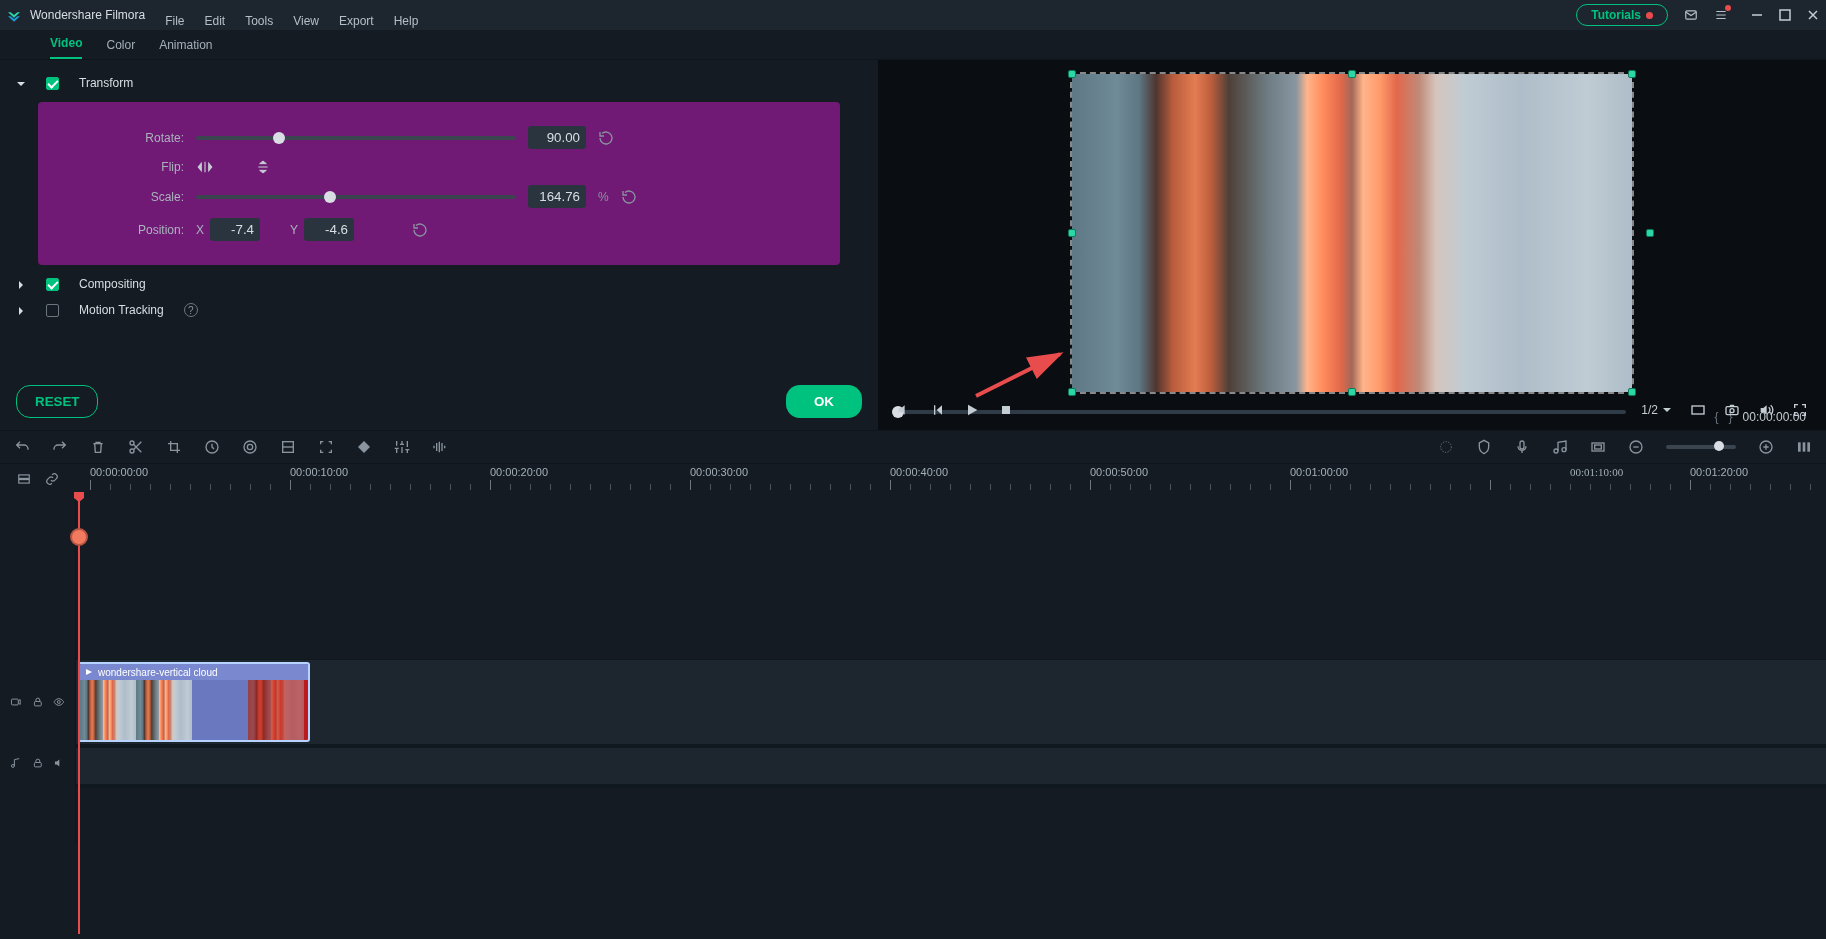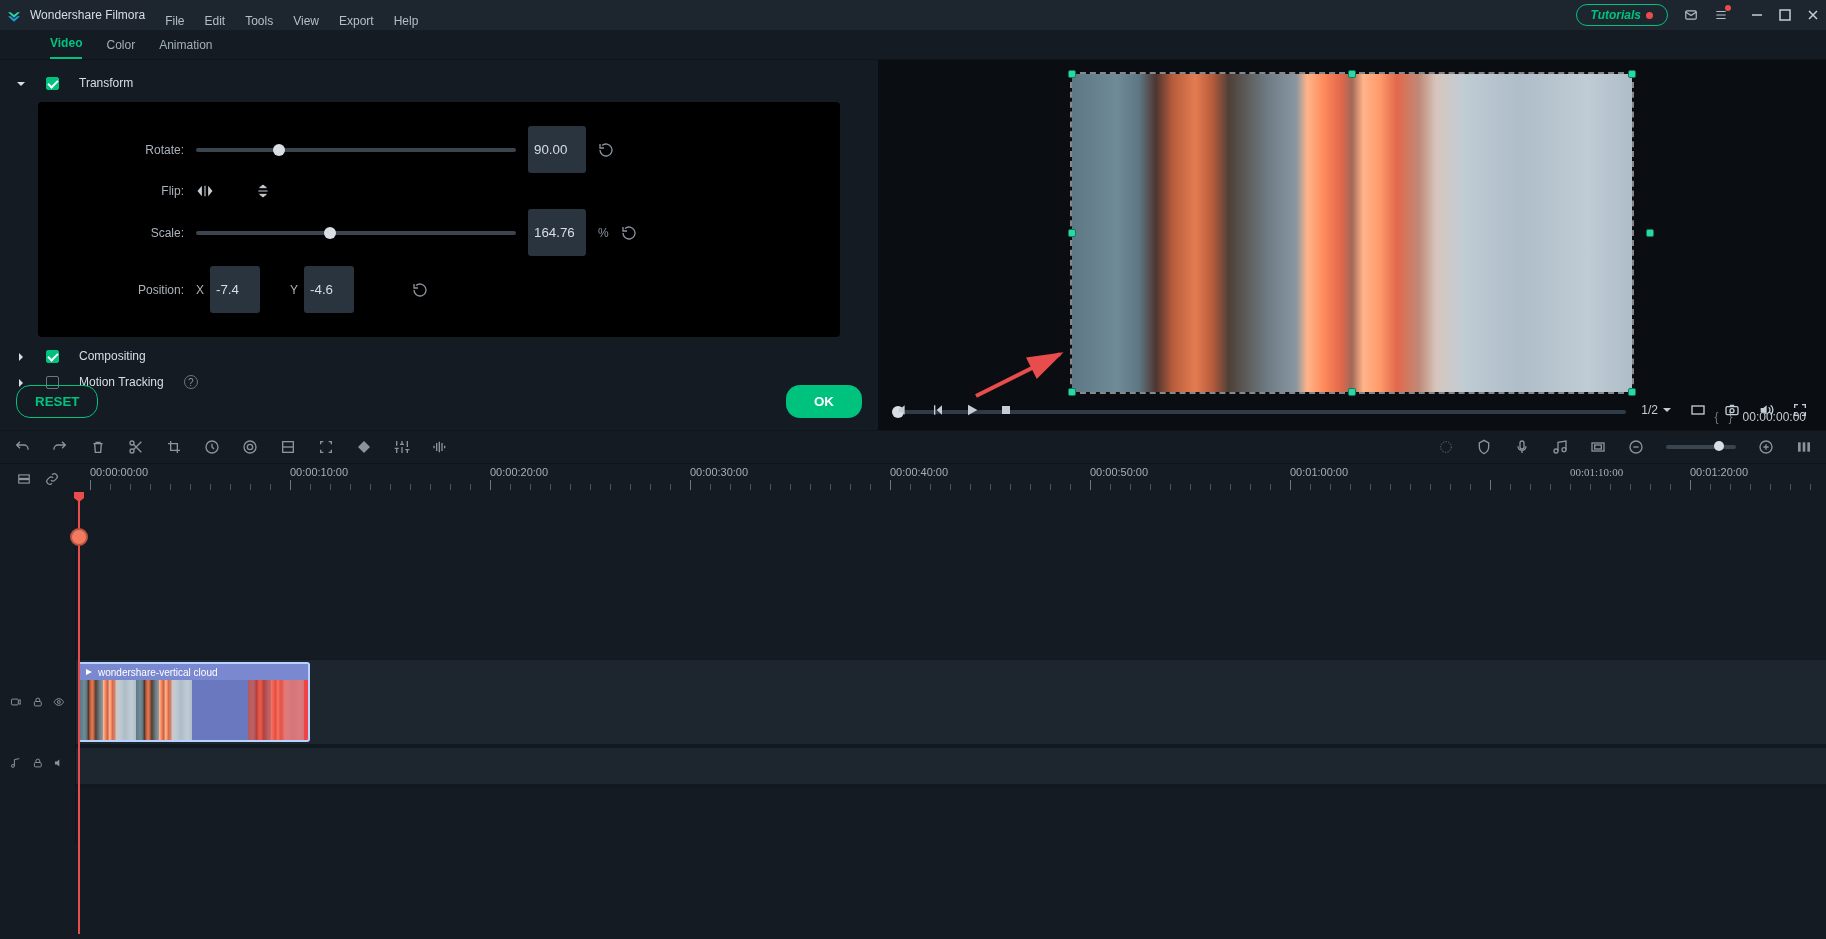--- a/index.html
+++ b/index.html
@@ -6,21 +6,21 @@
   body { background: #141b22; color: #c5cdd4; font-family: Arial, sans-serif; font-size: 12px; overflow: hidden; width: 1826px; height: 939px; }
 
   
   .title-bar { height: 30px; background: #1d262e; display: flex; align-items: center; padding: 0 6px; }
   .title-bar .logo { width: 16px; height: 16px; margin-right: 8px; }
   .title-bar .logo svg { width: 100%; height: 100%; }
   .title-bar .title { font-weight: 500; color: #d8dee4; margin-right: 20px; }
   .title-bar .menu { display: flex; gap: 20px; }
   .title-bar .menu span { color: #b6bec7; cursor: pointer; margin-top: 12px; }
   .title-bar .right { margin-left: auto; display: flex; align-items: center; gap: 16px; }
-  .tutorials-btn { border: 1px solid #00c27f; color: #00c27f; border-radius: 14px; padding: 3px 14px; display: inline-flex; align-items: center; font-weight: 600; cursor: pointer; font-style: italic; }
+  .tutorials-btn { border: 1px solid #00c27f; color: #00c27f; border-radius: 14px; padding: 3px 14px; display: inline-flex; align-items: center; font-weight: 600; cursor: pointer; }
   .tutorials-btn .dot { width: 7px; height: 7px; background: #e94c4c; border-radius: 50%; margin-left: 5px; }
   .title-icon { width: 14px; height: 14px; display: inline-flex; color: #b6bec7; cursor: pointer; }
   .title-icon svg { width: 100%; height: 100%; }
   .list-dot { position: relative; }
   .list-dot::after { content: ""; position: absolute; top: -3px; right: -3px; width: 6px; height: 6px; background: #e94c4c; border-radius: 50%; }
   .win-controls { display: flex; gap: 14px; margin-left: 6px; }
   .win-controls span { width: 14px; height: 14px; display: inline-flex; align-items: center; justify-content: center; color: #c5cdd4; cursor: pointer; }
 
   
   .tabs-row { height: 30px; background: #141b22; display: flex; align-items: end; padding: 0 16px; gap: 24px; border-bottom: 1px solid #0f151a; }
@@ -30,26 +30,26 @@
   
   .upper { display: flex; height: 370px; }
   .props-panel { width: 878px; background: #141b22; padding: 10px 16px; position: relative; }
   .section-header { display: flex; align-items: center; gap: 20px; color: #d8dee4; cursor: pointer; padding: 6px 0; }
   .section-header .caret { width: 10px; height: 10px; display: inline-block; }
   .caret svg { width: 100%; height: 100%; }
   .checkbox { width: 13px; height: 13px; display: inline-block; border: 1px solid #00c27f; border-radius: 2px; position: relative; }
   .checkbox.checked { background: #00c27f; }
   .checkbox.checked::after { content: ""; position: absolute; left: 3px; top: 0; width: 4px; height: 8px; border: solid #fff; border-width: 0 2px 2px 0; transform: rotate(45deg); }
   .checkbox.unchecked { background: transparent; border-color: #6b7680; }
-  .transform-body { background: #000000; border-radius: 4px; margin: 6px 22px; padding: 14px 18px; }
+  .transform-body { background: #701a75; border-radius: 4px; margin: 6px 22px; padding: 14px 18px; }
   .row { display: flex; align-items: center; gap: 12px; margin: 10px 0; }
   .row .label { width: 128px; text-align: right; color: #aab3bc; }
   .slider { flex: 0 0 320px; height: 4px; background: #3a4550; position: relative; border-radius: 2px; }
   .slider .thumb { position: absolute; top: -4px; width: 12px; height: 12px; background: #d8dee4; border-radius: 50%; }
-  .num-input { background: #2a343e; color: #d8dee4; border: none; padding: 16px 6px; width: 58px; text-align: left; border-radius: 3px; }
+  .num-input { background: #2a343e; color: #d8dee4; border: none; padding: 4px 6px; width: 58px; text-align: right; border-radius: 3px; }
   .pct { color: #8a949e; }
   .reset-icn { width: 16px; height: 16px; color: #8a949e; cursor: pointer; display: inline-flex; }
   .reset-icn svg { width: 100%; height: 100%; }
   .flip-btn { width: 18px; height: 16px; display: inline-flex; color: #c5cdd4; cursor: pointer; }
   .flip-btn svg { width: 100%; height: 100%; }
   .pos-group { display: flex; align-items: center; gap: 6px; }
   .pos-label { color: #aab3bc; }
   .help-icn { width: 14px; height: 14px; border: 1px solid #6b7680; border-radius: 50%; display: inline-flex; align-items: center; justify-content: center; color: #8a949e; font-size: 10px; }
   .buttons-row { position: absolute; bottom: 12px; left: 16px; right: 16px; display: flex; justify-content: space-between; }
   .reset-btn { border: 1px solid #00c27f; color: #00c27f; background: transparent; border-radius: 14px; padding: 4px 18px; font-weight: 600; cursor: pointer; }
@@ -115,21 +115,21 @@
   .track-head { flex: 0 0 auto; display: flex; align-items: center; gap: 10px; padding: 0 10px; }
   .track-head.tall { height: 86px; }
   .track-head .ticon { width: 12px; height: 12px; color: #8a949e; cursor: pointer; display: inline-flex; }
   .track-head .ticon svg { width: 100%; height: 100%; }
   .tracks-right { flex: 1; position: relative; }
   .blank-zone-top { position: absolute; left: 0; right: 0; top: 0; height: 165px; background: #141b22; }
   .video-track { position: absolute; left: 0; right: 0; top: 166px; height: 84px; background: #1d262e; }
   .audio-track { position: absolute; left: 0; right: 0; top: 254px; height: 36px; background: #1d262e; }
   .blank-zone-bot { position: absolute; left: 0; right: 0; top: 294px; bottom: 0; background: #141b22; }
 
-  .clip { position: absolute; top: 2px; left: 2px; width: 232px; height: 80px; border: 2px solid #b6d4ff; border-radius: 3px; background: #ef4444; overflow: hidden; }
+  .clip { position: absolute; top: 2px; left: 2px; width: 232px; height: 80px; border: 2px solid #b6d4ff; border-radius: 3px; background: #b91c1c; overflow: hidden; }
   .clip .title-strip { height: 16px; background: #7a88d0; display: flex; align-items: center; padding: 0 4px; gap: 4px; font-size: 10px; color: #fff; }
   .clip .title-strip svg { width: 10px; height: 10px; }
   .clip .thumb-area { display: flex; height: 64px; }
   .clip-thumb { flex: 0 0 56px; height: 100%; overflow: hidden; position: relative; }
   .clip-thumb .mini-sunset { position: absolute; inset: 0; }
   .clip-thumb.margin { flex: 0 0 56px; background: #6a78c0; }
 
   
   .timeline-wrap { position: relative; }
 

